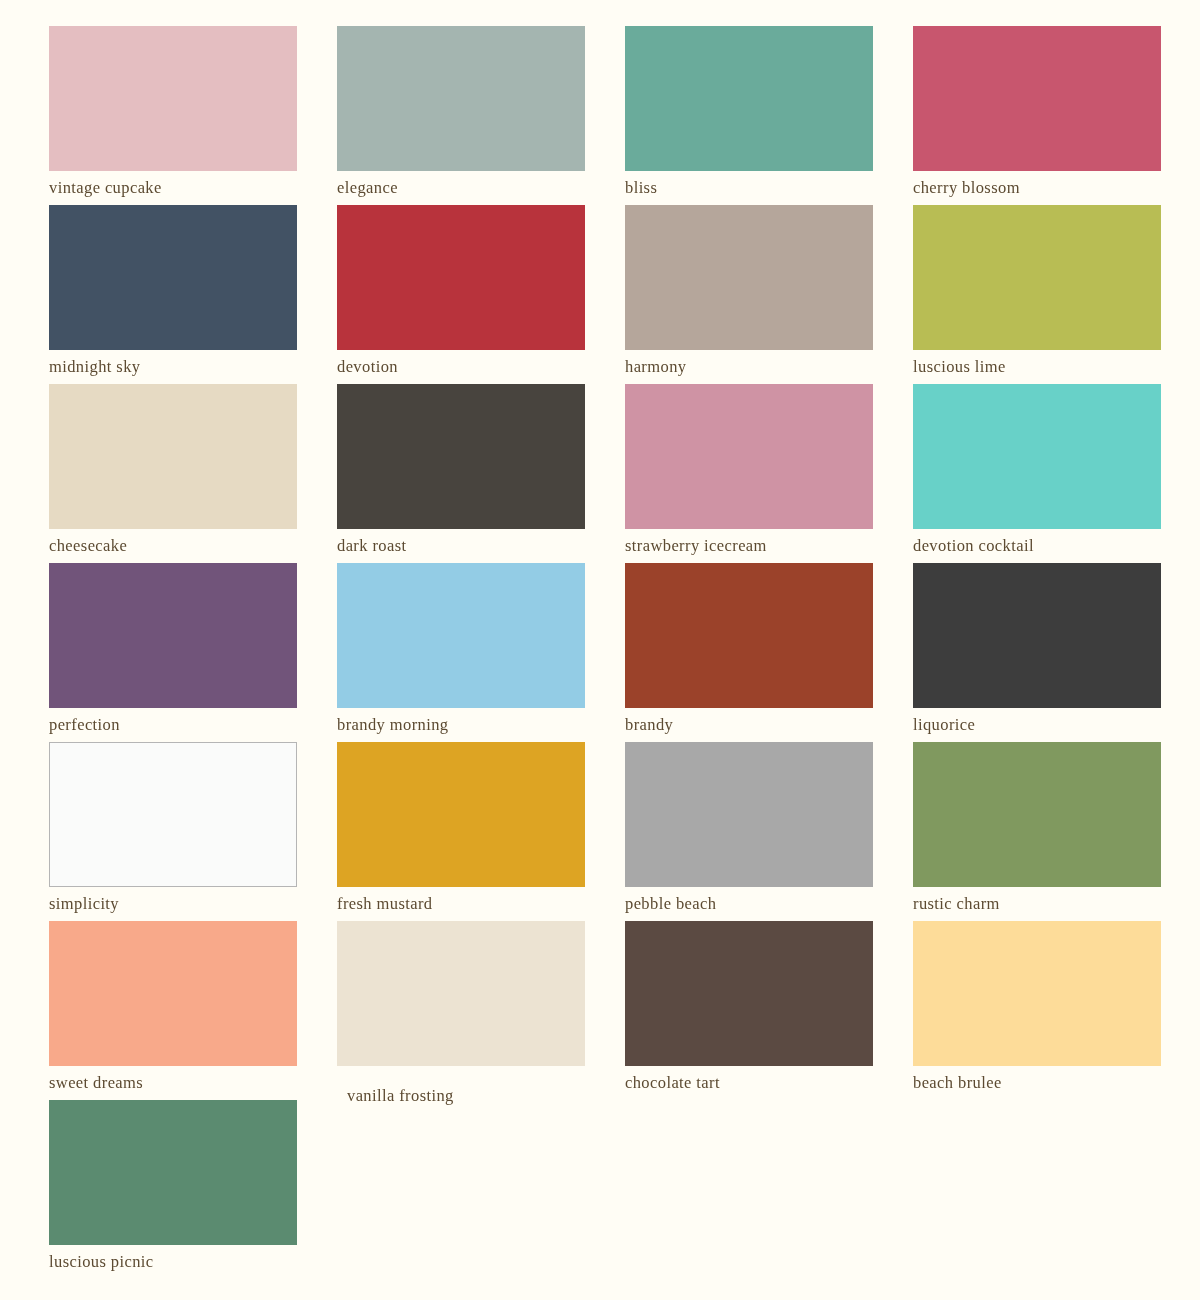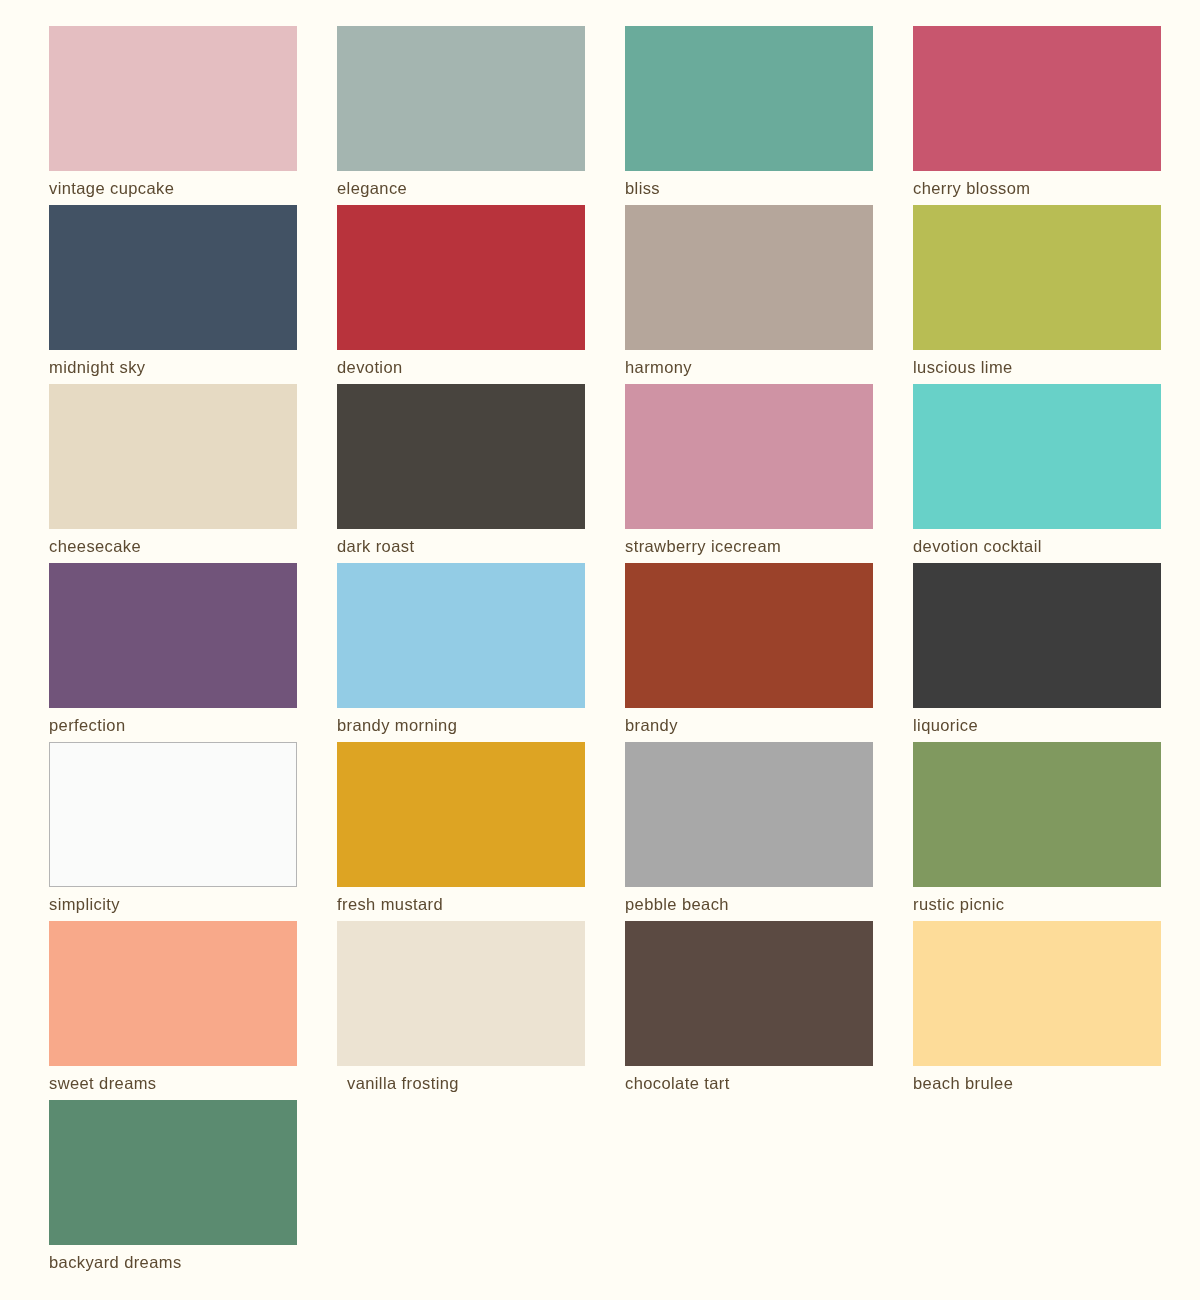--- a/index.html
+++ b/index.html
@@ -35,29 +35,30 @@
     width: 248px;
     height: 145px;
     display: block;
     box-sizing: border-box;
   }
   .swatch-chip.bordered {
     border: 1px solid #b5b5b5;
   }
   .swatch-label {
     display: block;
-    font-family: Liberation Sans, sans-serif;
+    font-family: Liberation Serif, serif;
     font-size: 16.5px;
     color: #5c4a31;
     letter-spacing: 0.4px;
     line-height: 34px;
     white-space: nowrap;
   }
   .swatch-label.indented {
     padding-left: 10px;
+    margin-top: 13px;
   }
   .empty-cell {
     width: 248px;
     height: 179px;
   }
 </style>
 </head>
 <body style="background-color: rgb(255, 253, 245);">
 
 <div id="palette-grid">
@@ -132,37 +133,37 @@
     <div class="swatch-cell">
       <div class="swatch-chip" style="background-color: rgb(221, 164, 35);"></div>
       <span class="swatch-label">fresh mustard</span>
     </div>
     <div class="swatch-cell">
       <div class="swatch-chip" style="background-color: rgb(168, 168, 168);"></div>
       <span class="swatch-label">pebble beach</span>
     </div>
     <div class="swatch-cell">
       <div class="swatch-chip" style="background-color: rgb(128, 153, 95);"></div>
-      <span class="swatch-label">rustic picnic</span>
+      <span class="swatch-label">rustic charm</span>
     </div>
     <div class="swatch-cell">
       <div class="swatch-chip" style="background-color: rgb(248, 169, 138);"></div>
       <span class="swatch-label">sweet dreams</span>
     </div>
     <div class="swatch-cell">
       <div class="swatch-chip" style="background-color: rgb(236, 227, 210);"></div>
       <span class="swatch-label indented">vanilla frosting</span>
     </div>
     <div class="swatch-cell">
       <div class="swatch-chip" style="background-color: rgb(91, 74, 66);"></div>
       <span class="swatch-label">chocolate tart</span>
     </div>
     <div class="swatch-cell">
       <div class="swatch-chip" style="background-color: rgb(253, 220, 153);"></div>
       <span class="swatch-label">beach brulee</span>
     </div>
     <div class="swatch-cell">
       <div class="swatch-chip" style="background-color: rgb(91, 139, 112);"></div>
-      <span class="swatch-label">backyard dreams</span>
+      <span class="swatch-label">luscious picnic</span>
     </div>
     <div class="empty-cell"></div>
     <div class="empty-cell"></div>
   </div>
 
 </body></html>

